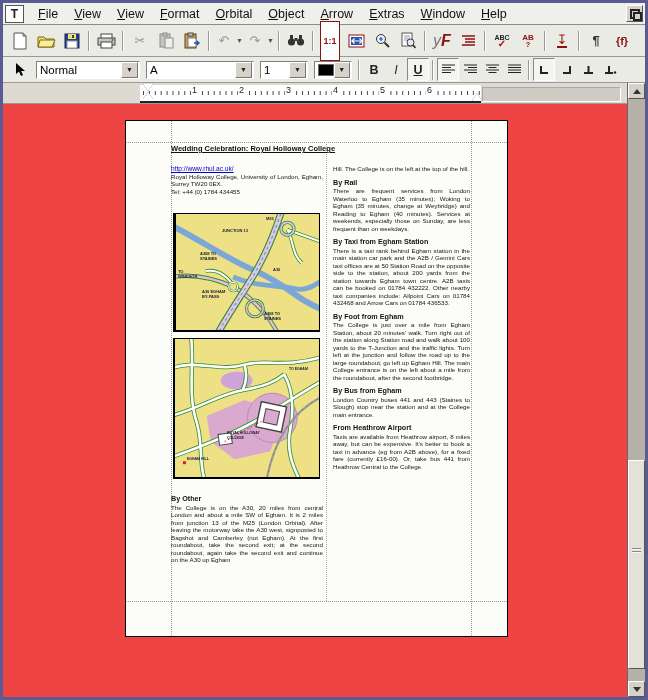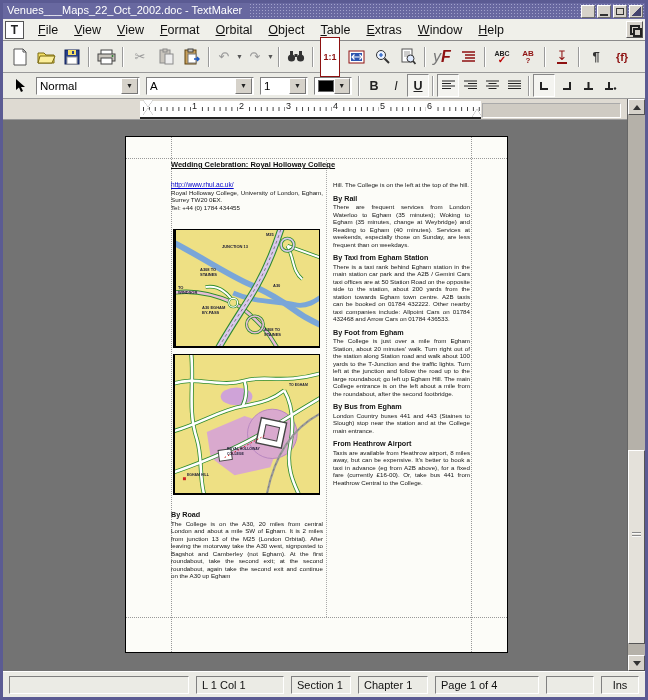--- a/index.html
+++ b/index.html
@@ -74,21 +74,21 @@
   .marker-l{position:absolute;left:140px;top:1px;width:0;height:0;
     border-left:5px solid transparent;border-right:5px solid transparent;border-top:7px solid #fff;
     filter:drop-shadow(0 0 0.6px #333);}
   .marker-l2{position:absolute;left:140px;top:9px;width:0;height:0;
     border-left:5px solid transparent;border-right:5px solid transparent;border-bottom:7px solid #fff;
     filter:drop-shadow(0 0 0.6px #333);}
   .marker-r{position:absolute;left:469px;top:10px;width:0;height:0;
     border-left:5px solid transparent;border-right:5px solid transparent;border-bottom:8px solid #fff;
     filter:drop-shadow(0 0 0.7px #333);}
   
-  .docarea{flex:1;background:#737373;position:relative;overflow:hidden;}
+  .docarea{flex:1;background:#ef4444;position:relative;overflow:hidden;}
   .page{position:absolute;left:122px;top:16px;width:383px;height:517px;background:#fcfcf8;
     border:1px solid #000;box-sizing:border-box;}
   .guide-h{position:absolute;left:0;right:0;border-top:1px dotted #999;}
   .guide-v{position:absolute;top:0;bottom:0;border-left:1px dotted #999;}
   .guide-vm{position:absolute;border-left:1px dotted #aaa;}
   .doc-heading{position:absolute;left:45px;top:23px;font-size:7.5px;font-weight:bold;
     text-decoration:underline;color:#111;white-space:nowrap;}
   .col{position:absolute;font-size:6.2px;line-height:7.5px;color:#151515;text-align:justify;}
   .leftcol{left:45px;top:44px;width:152px;}
   .rightcol{left:207px;top:44px;width:137px;}
@@ -120,45 +120,30 @@
   .panel{height:18px;border-top:1px solid #808080;border-left:1px solid #808080;
     border-right:1px solid #fff;border-bottom:1px solid #fff;display:flex;align-items:center;
     padding:0 5px;box-sizing:border-box;background:#ebebe5;white-space:nowrap;}
   svg{display:block;}
 </style>
 </head>
 <body>
 
 <div class="win">
 
-  <div class="titlebar">
-    <span class="title-text">Venues___Maps_22_Oct_2002.doc - TextMaker</span>
-    <div class="tb-btns">
-      <div class="tb-btn"></div>
-      <div class="tb-btn">
-          <div class="g g-min"></div>
-        </div>
-      <div class="tb-btn">
-          <div class="g g-max"></div>
-        </div>
-      <div class="tb-btn">
-          <div class="g g-rest"></div>
-        </div>
-    </div>
-  </div>
 
   <div class="menubar">
     <div class="appbtn">T</div>
     <span class="menu-item">File</span>
     <span class="menu-item">View</span>
     <span class="menu-item">View</span>
     <span class="menu-item">Format</span>
     <span class="menu-item">Orbital</span>
     <span class="menu-item">Object</span>
-    <span class="menu-item">Table</span>
+    <span class="menu-item">Arrow</span>
     <span class="menu-item">Extras</span>
     <span class="menu-item">Window</span>
     <span class="menu-item">Help</span>
     <div class="doc-restore">
         <i></i>
         <b></b>
       </div>
   </div>
 
   <div class="toolbar toolbar1">
@@ -457,21 +442,21 @@
               </g>
               <path d="M50,104 C65,96 78,88 90,82" stroke="#cc2222" stroke-width="1" stroke-dasharray="1.5,2.2" fill="none"></path>
               <rect x="8" y="124" width="3" height="3" fill="#cc2222"></rect>
             </svg>
             <span class="maplabel" style="left:52px;top:92px;width:34px;font-size:3.5px">ROYAL HOLLOWAY COLLEGE</span>
             <span class="maplabel" style="left:12px;top:118px;font-size:3.5px">EGHAM HILL</span>
             <span class="maplabel" style="left:114px;top:28px;font-size:3.5px">TO EGHAM</span>
           </div>
 
           <div class="byroad">
-            <div class="h2">By Road</div>
+            <div class="h2">By Other</div>
             <span>The College is on the A30, 20 miles from central London and about a mile SW of Egham. It is 2 miles from junction 13 of the M25 (London Orbital). After leaving the motorway take the A30 west, signposted to Bagshot and Camberley (not Egham). At the first roundabout, take the second exit; at the second roundabout, again take the second exit and continue on the A30 up Egham</span>
           </div>
 
           <div class="col rightcol">
             <span>Hill. The College is on the left at the top of the hill.</span>
             <div class="h2">By Rail</div>
             <span>There are frequent services from London Waterloo to Egham (35 minutes); Woking to Egham (35 minutes, change at Weybridge) and Reading to Egham (40 minutes). Services at weekends, especially those on Sunday, are less frequent than on weekdays.</span>
             <div class="h2">By Taxi from Egham Station</div>
             <span>There is a taxi rank behind Egham station in the main station car park and the A2B / Gemini Cars taxi offices are at 50 Station Road on the opposite side to the station, about 200 yards from the station towards Egham town centre. A2B taxis can be booked on 01784 432222. Other nearby taxi companies include: Allpoint Cars on 01784 432468 and Arrow Cars on 01784 436533.</span>
             <div class="h2">By Foot from Egham</div>
@@ -493,22 +478,13 @@
         <div class="sthumb">
             <div class="grip"></div>
           </div>
       </div>
       <div class="sbtn">
           <div class="arrow-dn"></div>
         </div>
     </div>
   </div>
 
-  <div class="statusbar">
-    <div class="panel" style="flex:1"></div>
-    <div class="panel" style="width:88px">L 1 Col 1</div>
-    <div class="panel" style="width:60px">Section 1</div>
-    <div class="panel" style="width:70px">Chapter 1</div>
-    <div class="panel" style="width:104px">Page 1 of 4</div>
-    <div class="panel" style="width:48px"></div>
-    <div class="panel" style="width:38px;justify-content:center">Ins</div>
-  </div>
 </div>
 
 </body></html>

